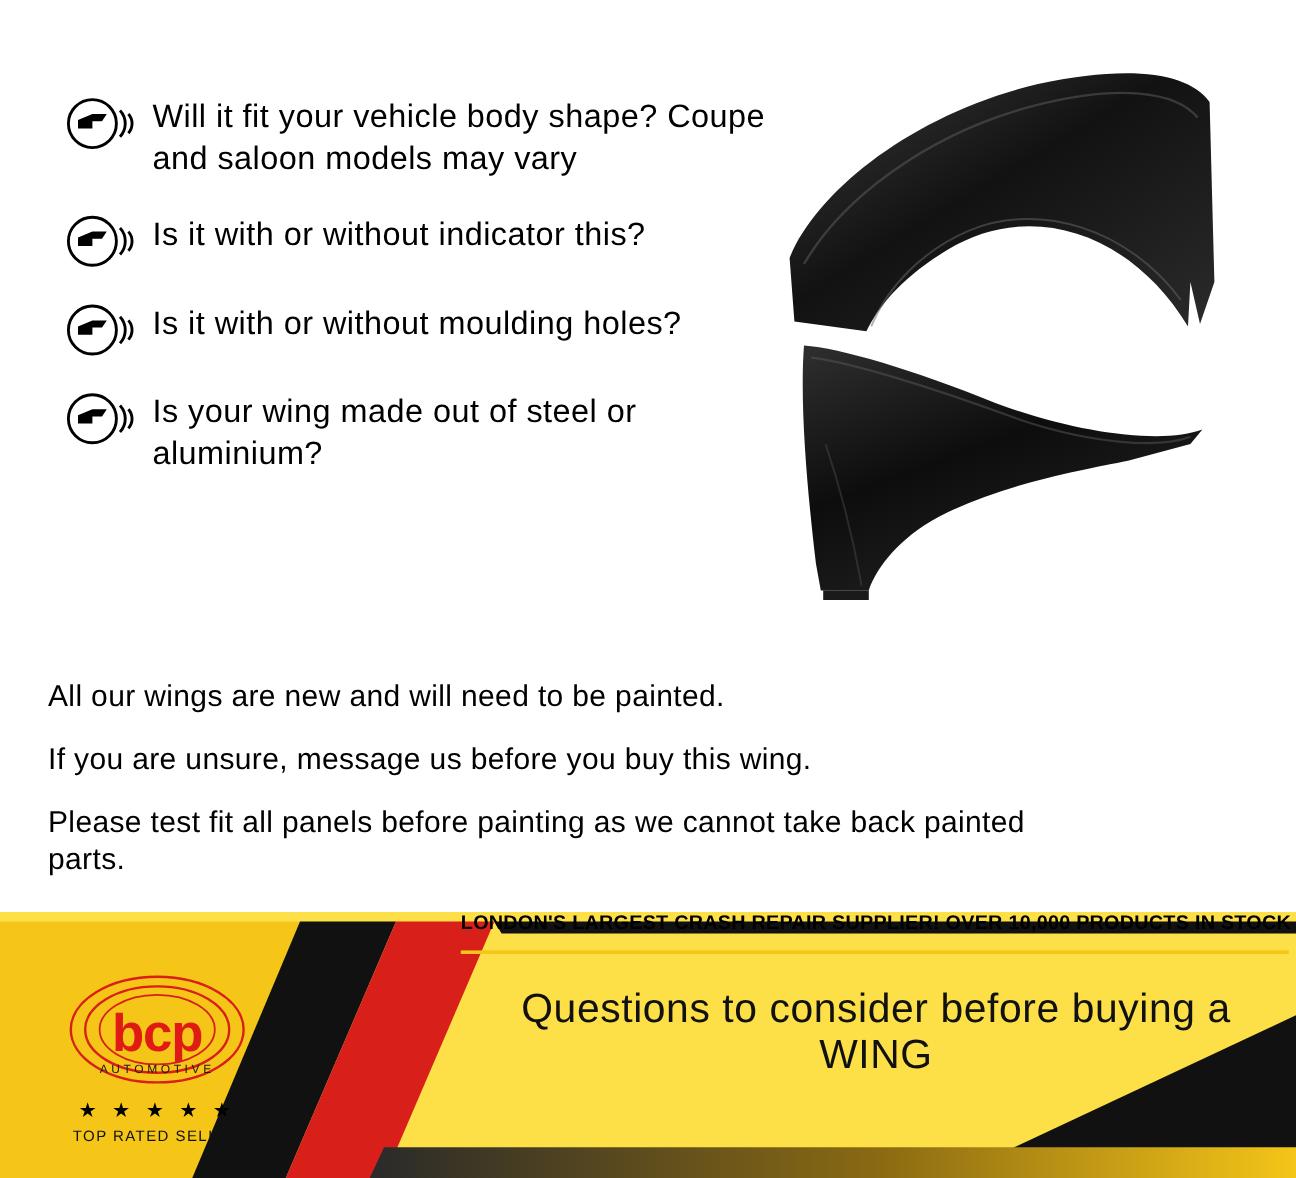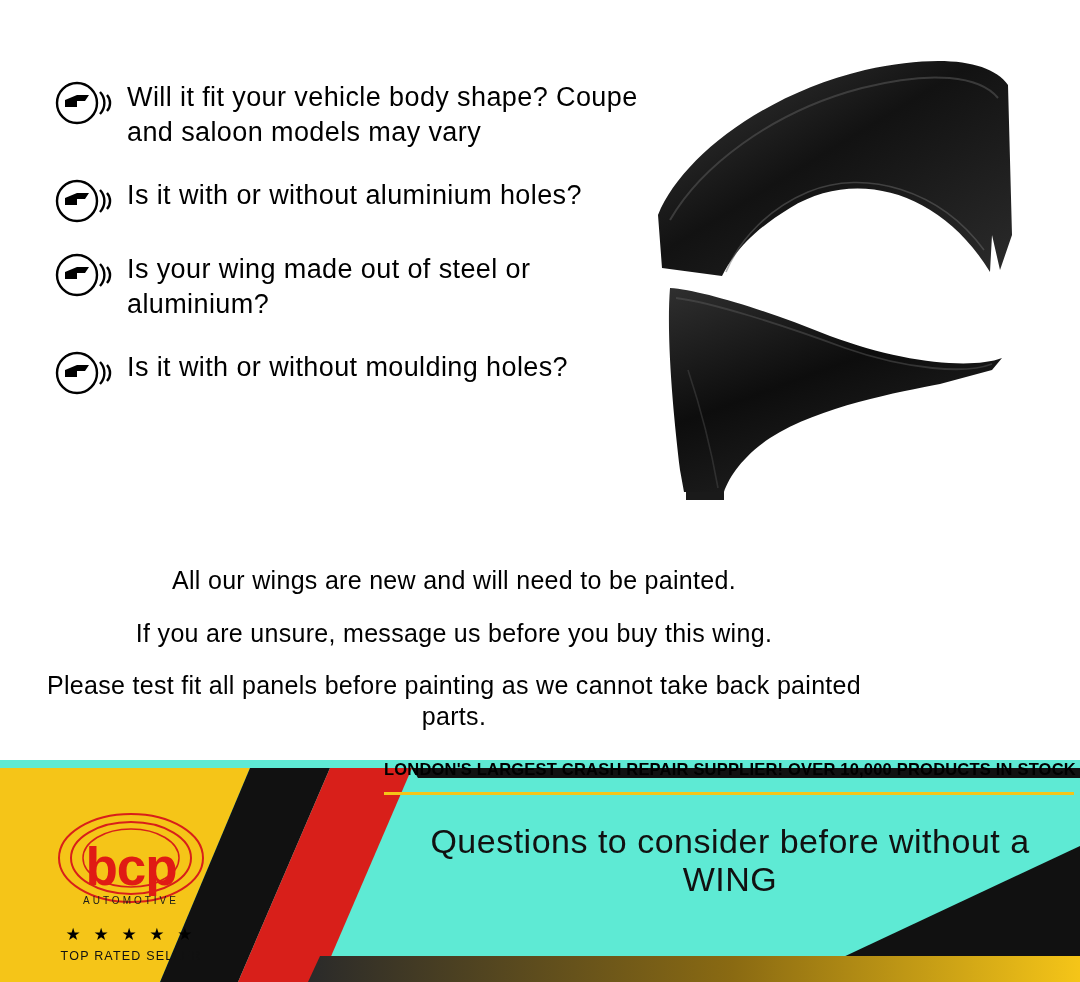--- a/index.html
+++ b/index.html
@@ -54,40 +54,39 @@
     width: 420px;
     height: 480px;
   }
 
   
   .notes {
     position: absolute;
     left: 0;
     top: 565px;
     width: 908px;
-    text-align: center;
     color: #000000;
   }
   .note {
     font-size: 25px;
     line-height: 1.22;
     margin-bottom: 22px;
     padding: 0 40px;
     letter-spacing: 0.3px;
   }
 
   
   .banner {
     position: absolute;
     left: 0;
     top: 760px;
     width: 1080px;
     height: 222px;
     overflow: hidden;
-    background: #5eead4;
+    background: #fde047;
   }
   .banner-strip {
     position: absolute;
     left: 0;
     top: 0;
     width: 1080px;
     height: 222px;
   }
   .tagline {
     position: absolute;
@@ -114,21 +113,21 @@
   
   .logo-wrap {
     position: absolute;
     left: 36px;
     top: 58px;
     width: 190px;
     height: 150px;
     text-align: center;
   }
   .logo-text {
-    font-size: 53px;
+    font-size: 44px;
     font-weight: bold;
     color: #e01b14;
     letter-spacing: -1px;
     line-height: 1;
   }
   .logo-sub {
     font-size: 10px;
     letter-spacing: 3px;
     color: #1a1a1a;
     margin-top: 2px;
@@ -168,45 +167,45 @@
 
     <div class="q-item">
       <div class="q-icon">
         <svg width="62" height="46" viewBox="0 0 62 46">
           <circle cx="22" cy="23" r="20" fill="none" stroke="#000" stroke-width="2.4"></circle>
           <path d="M10 27 L10 20 L22 15 L34 15 L30 21 L22 21 L22 27 Z" fill="#000"></path>
           <path d="M45 12 A 16 16 0 0 1 45 34" fill="none" stroke="#000" stroke-width="2.4"></path>
           <path d="M52 15 A 12 12 0 0 1 52 31" fill="none" stroke="#000" stroke-width="2.4"></path>
         </svg>
       </div>
-      <div class="q-text">Is it with or without aluminium holes?</div>
+      <div class="q-text">Is it with or without indicator this?</div>
+    </div>
+
+    <div class="q-item">
+      <div class="q-icon">
+        <svg width="62" height="46" viewBox="0 0 62 46">
+          <circle cx="22" cy="23" r="20" fill="none" stroke="#000" stroke-width="2.4"></circle>
+          <path d="M10 27 L10 20 L22 15 L34 15 L30 21 L22 21 L22 27 Z" fill="#000"></path>
+          <path d="M45 12 A 16 16 0 0 1 45 34" fill="none" stroke="#000" stroke-width="2.4"></path>
+          <path d="M52 15 A 12 12 0 0 1 52 31" fill="none" stroke="#000" stroke-width="2.4"></path>
+        </svg>
+      </div>
+      <div class="q-text">Is it with or without moulding holes?</div>
     </div>
 
     <div class="q-item">
       <div class="q-icon">
         <svg width="62" height="46" viewBox="0 0 62 46">
           <circle cx="22" cy="23" r="20" fill="none" stroke="#000" stroke-width="2.4"></circle>
           <path d="M10 27 L10 20 L22 15 L34 15 L30 21 L22 21 L22 27 Z" fill="#000"></path>
           <path d="M45 12 A 16 16 0 0 1 45 34" fill="none" stroke="#000" stroke-width="2.4"></path>
           <path d="M52 15 A 12 12 0 0 1 52 31" fill="none" stroke="#000" stroke-width="2.4"></path>
         </svg>
       </div>
       <div class="q-text">Is your wing made out of steel or aluminium?</div>
-    </div>
-
-    <div class="q-item">
-      <div class="q-icon">
-        <svg width="62" height="46" viewBox="0 0 62 46">
-          <circle cx="22" cy="23" r="20" fill="none" stroke="#000" stroke-width="2.4"></circle>
-          <path d="M10 27 L10 20 L22 15 L34 15 L30 21 L22 21 L22 27 Z" fill="#000"></path>
-          <path d="M45 12 A 16 16 0 0 1 45 34" fill="none" stroke="#000" stroke-width="2.4"></path>
-          <path d="M52 15 A 12 12 0 0 1 52 31" fill="none" stroke="#000" stroke-width="2.4"></path>
-        </svg>
-      </div>
-      <div class="q-text">Is it with or without moulding holes?</div>
     </div>
 
   </div>
 
   <div class="wings">
     <svg width="420" height="480" viewBox="0 0 420 480">
       <defs>
         <linearGradient id="g1" x1="0" y1="0" x2="1" y2="1">
           <stop offset="0%" stop-color="#3a3a3a"></stop>
           <stop offset="45%" stop-color="#121212"></stop>
@@ -264,21 +263,21 @@
           <stop offset="55%" stop-color="#8a6a12"></stop>
           <stop offset="100%" stop-color="#f5c518"></stop>
         </linearGradient>
       </defs>
       <path d="M320 196 L1080 196 L1080 222 L308 222 Z" fill="url(#bg1)"></path>
 
       <rect x="384" y="32" width="690" height="3" fill="#f5c518"></rect>
     </svg>
 
     <div class="tagline">LONDON'S LARGEST CRASH REPAIR SUPPLIER! OVER 10,000 PRODUCTS IN STOCK</div>
-    <div class="headline">Questions to consider before without a WING</div>
+    <div class="headline">Questions to consider before buying a WING</div>
 
     <div class="logo-wrap">
       <svg width="190" height="96" viewBox="0 0 190 96" style="position:absolute;left:0;top:-8px">
         <ellipse cx="95" cy="48" rx="72" ry="44" fill="none" stroke="#d81f1a" stroke-width="2"></ellipse>
         <ellipse cx="95" cy="48" rx="60" ry="36" fill="none" stroke="#d81f1a" stroke-width="2"></ellipse>
         <ellipse cx="95" cy="48" rx="48" ry="29" fill="none" stroke="#d81f1a" stroke-width="1.5"></ellipse>
       </svg>
       <div style="position:relative;padding-top:22px">
         <div class="logo-text">bcp</div>
         <div class="logo-sub">AUTOMOTIVE</div>

